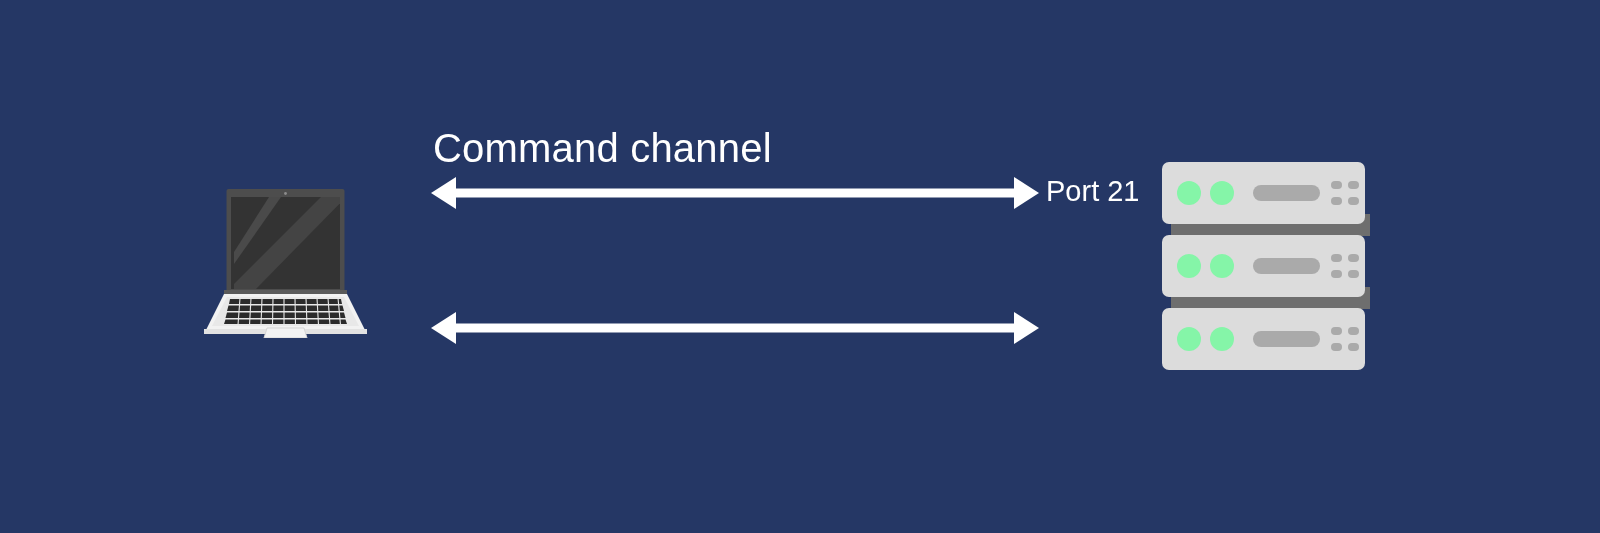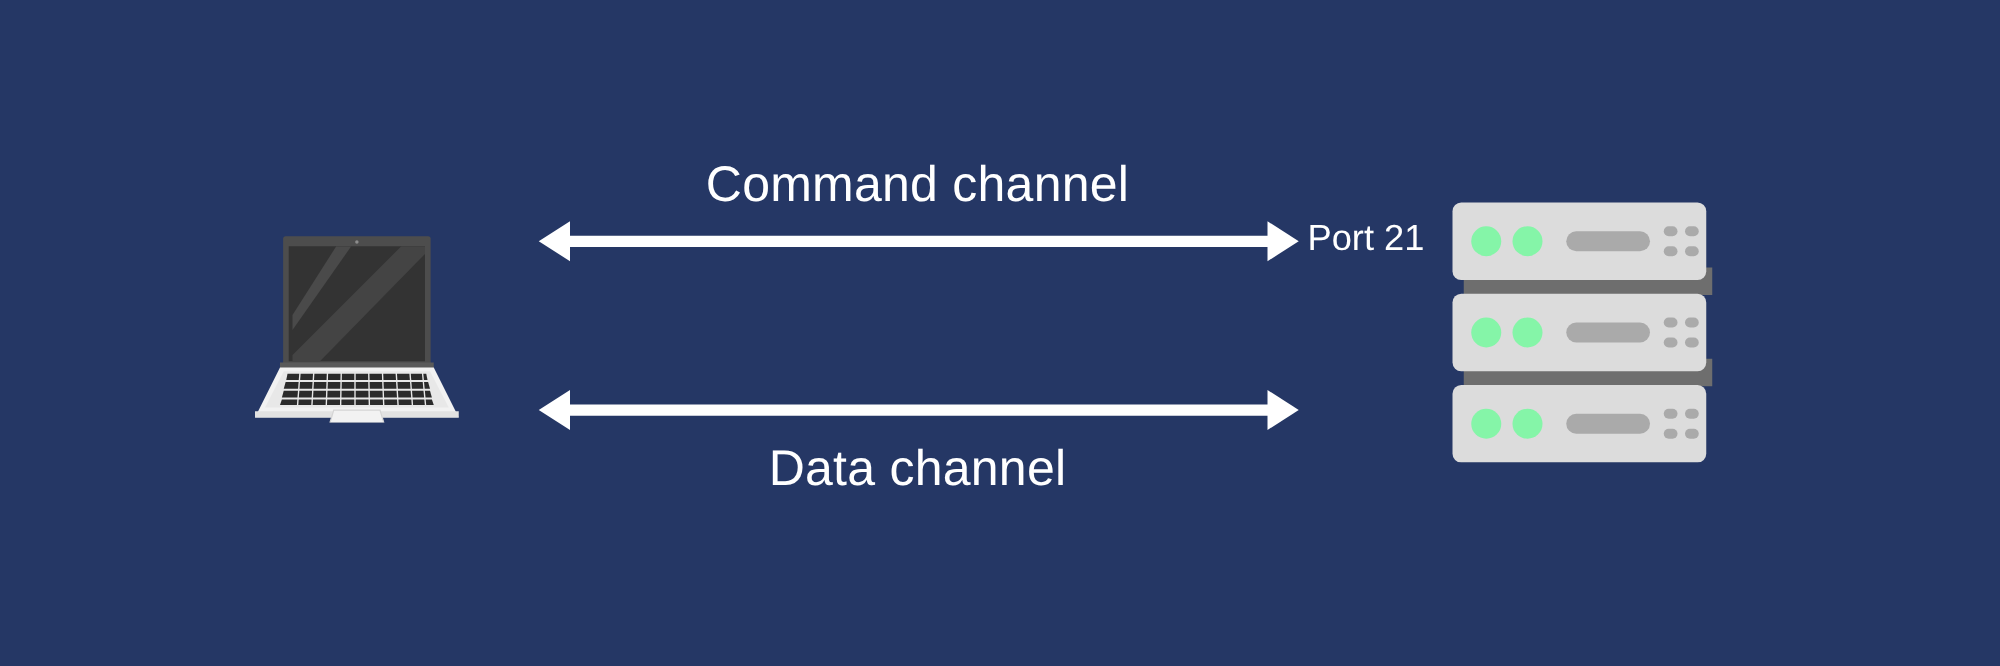--- a/index.html
+++ b/index.html
@@ -22,21 +22,21 @@
   
   .channel-label {
     position: absolute;
     color: #ffffff;
     font-family: "Liberation Sans", sans-serif;
     font-weight: 300;
     font-size: 40px;
     line-height: 1;
     letter-spacing: 0.2px;
     white-space: nowrap;
-    text-align: center;
+    text-align: left;
   }
   #command-label {
     left: 433px;
     width: 602px;
     top: 128px;
   }
   #data-label {
     left: 433px;
     width: 602px;
     top: 355px;
@@ -142,21 +142,20 @@
   </svg>
 
   <svg id="data-arrow" class="arrow-svg" viewBox="0 0 614 46">
     <line x1="22" y1="23" x2="592" y2="23" stroke="#ffffff" stroke-width="9"></line>
     <polygon points="3,23 28,7 28,39" fill="#ffffff"></polygon>
     <polygon points="611,23 586,7 586,39" fill="#ffffff"></polygon>
   </svg>
 
   <div id="command-label" class="channel-label">Command channel</div>
 
-  <div id="data-label" class="channel-label">Data channel</div>
 
   <div id="port-label">Port 21</div>
 
   <div id="server-rack">
     <svg viewBox="0 0 212 214" width="212" height="214">
 
       <rect x="13" y="58" width="199" height="22" fill="#6e6e6e"></rect>
       <rect x="13" y="131" width="199" height="22" fill="#6e6e6e"></rect>
 
       <g>

